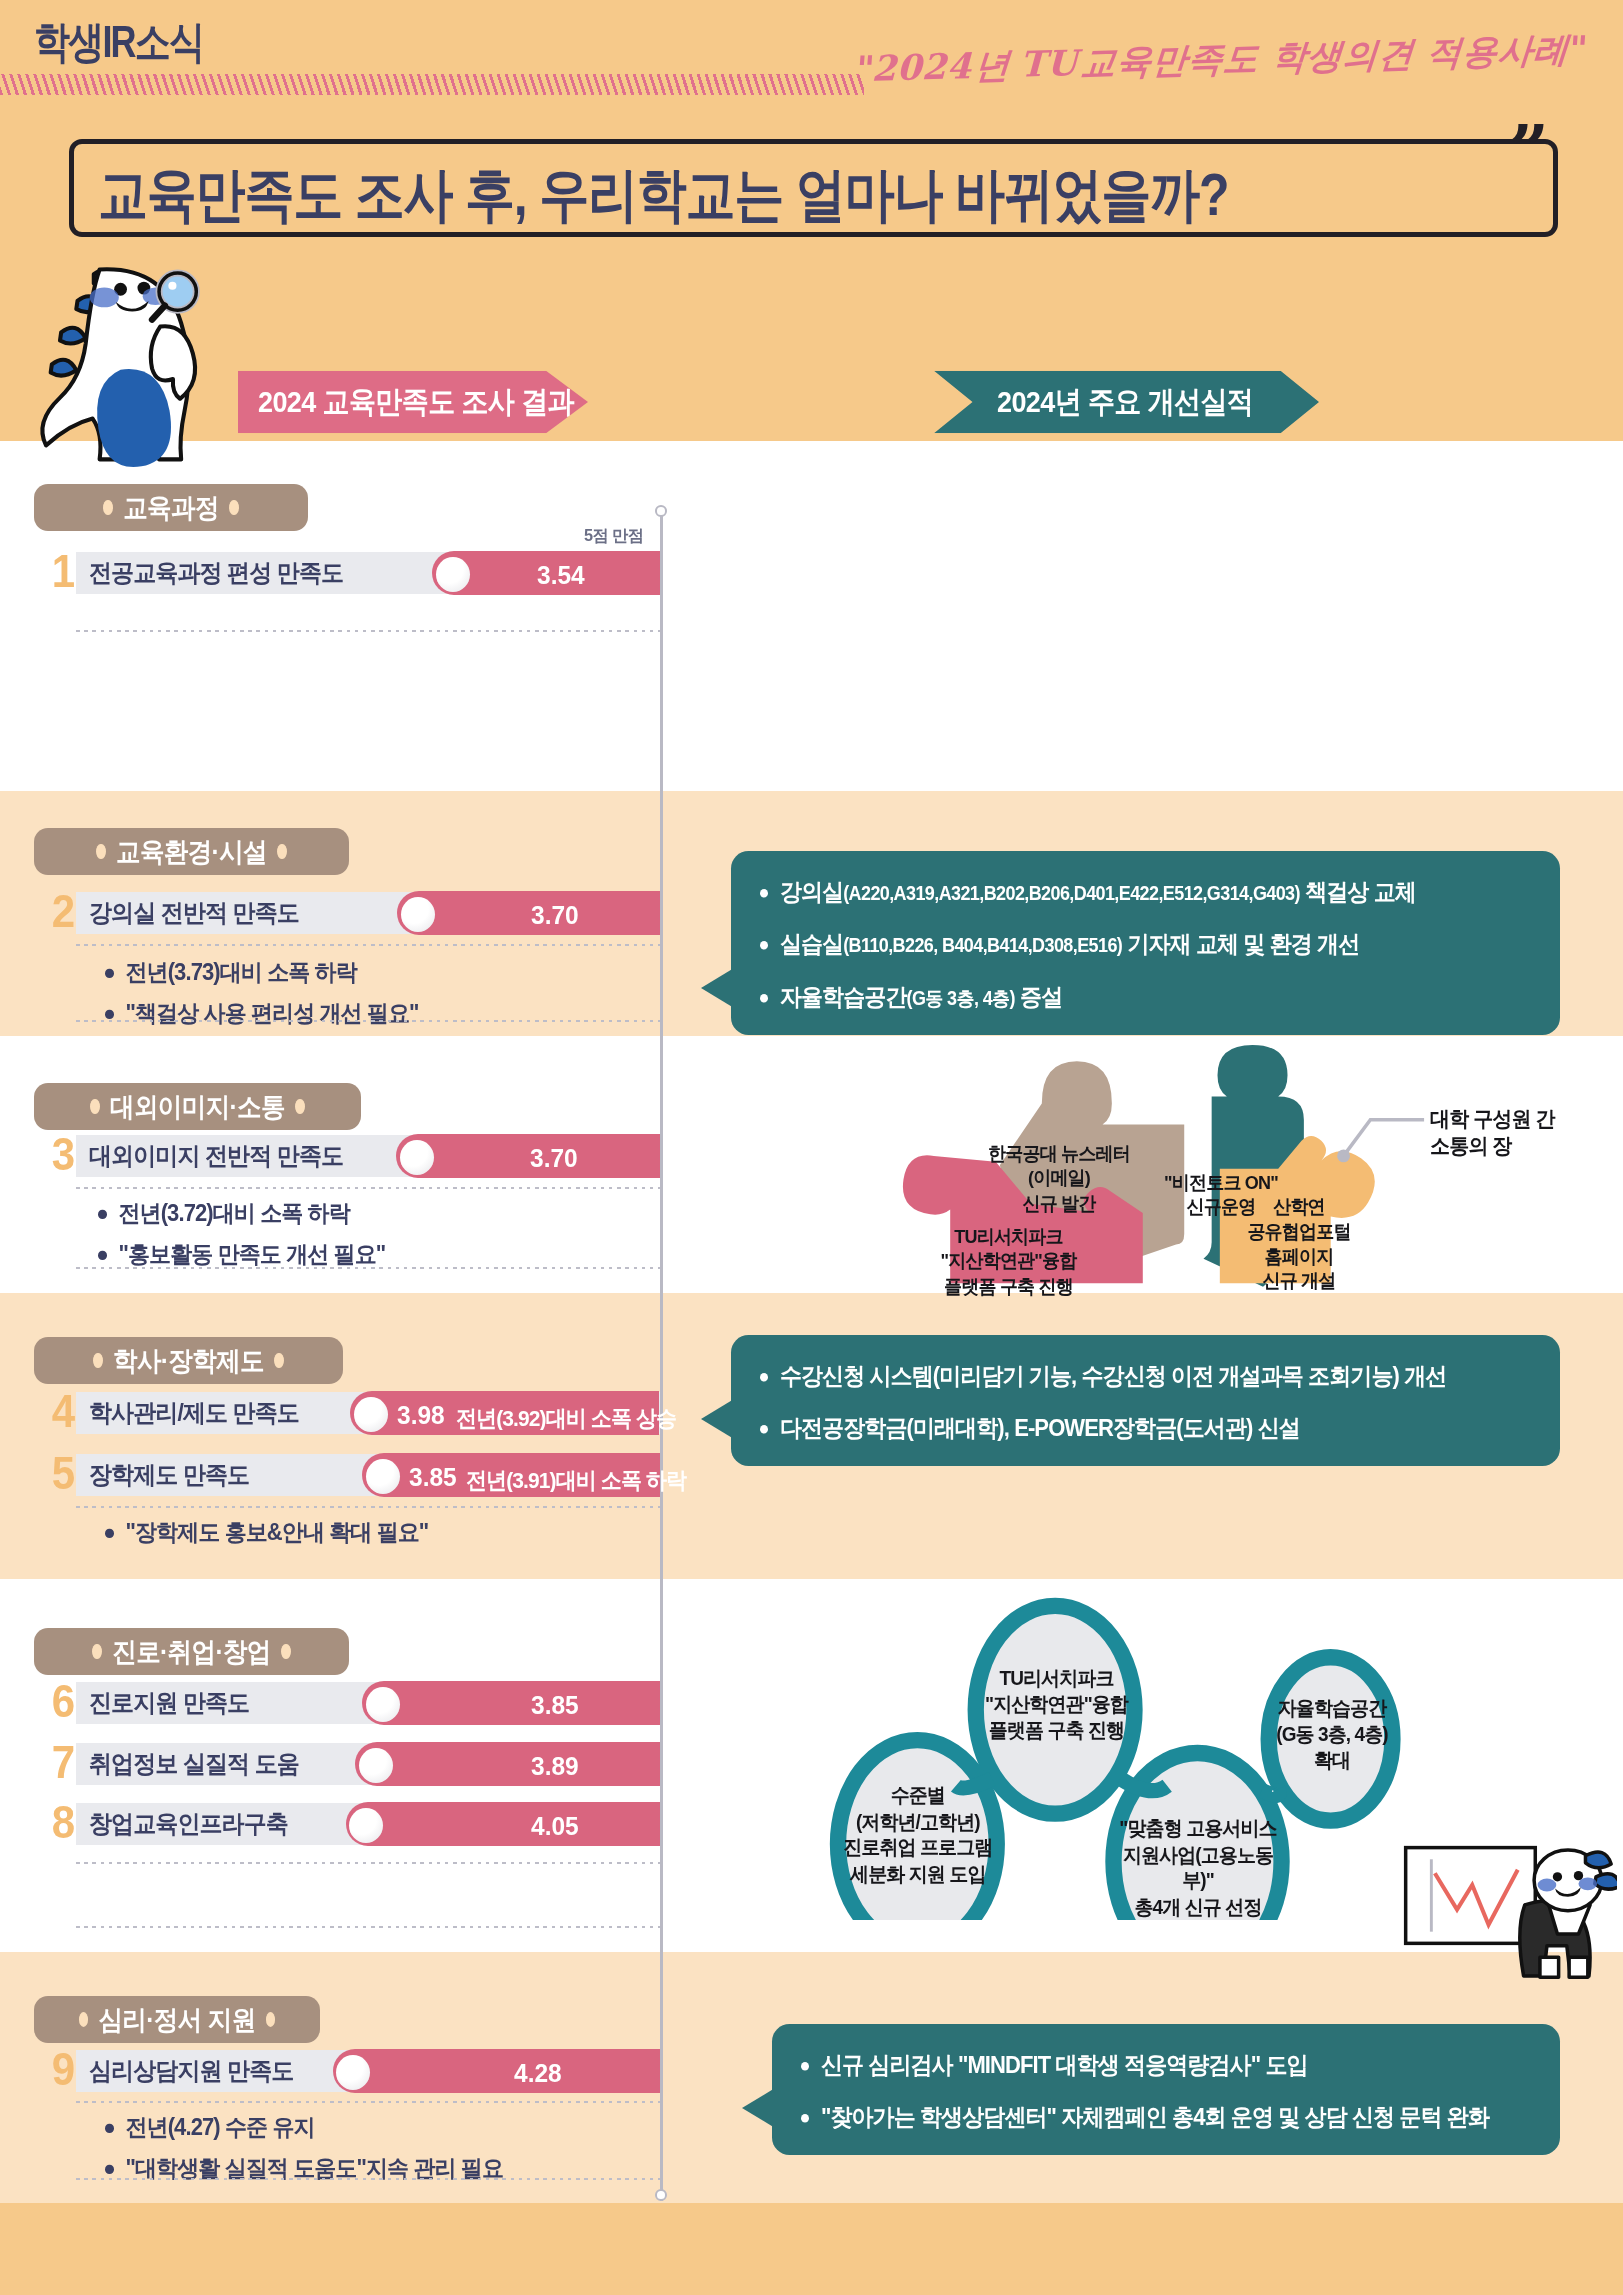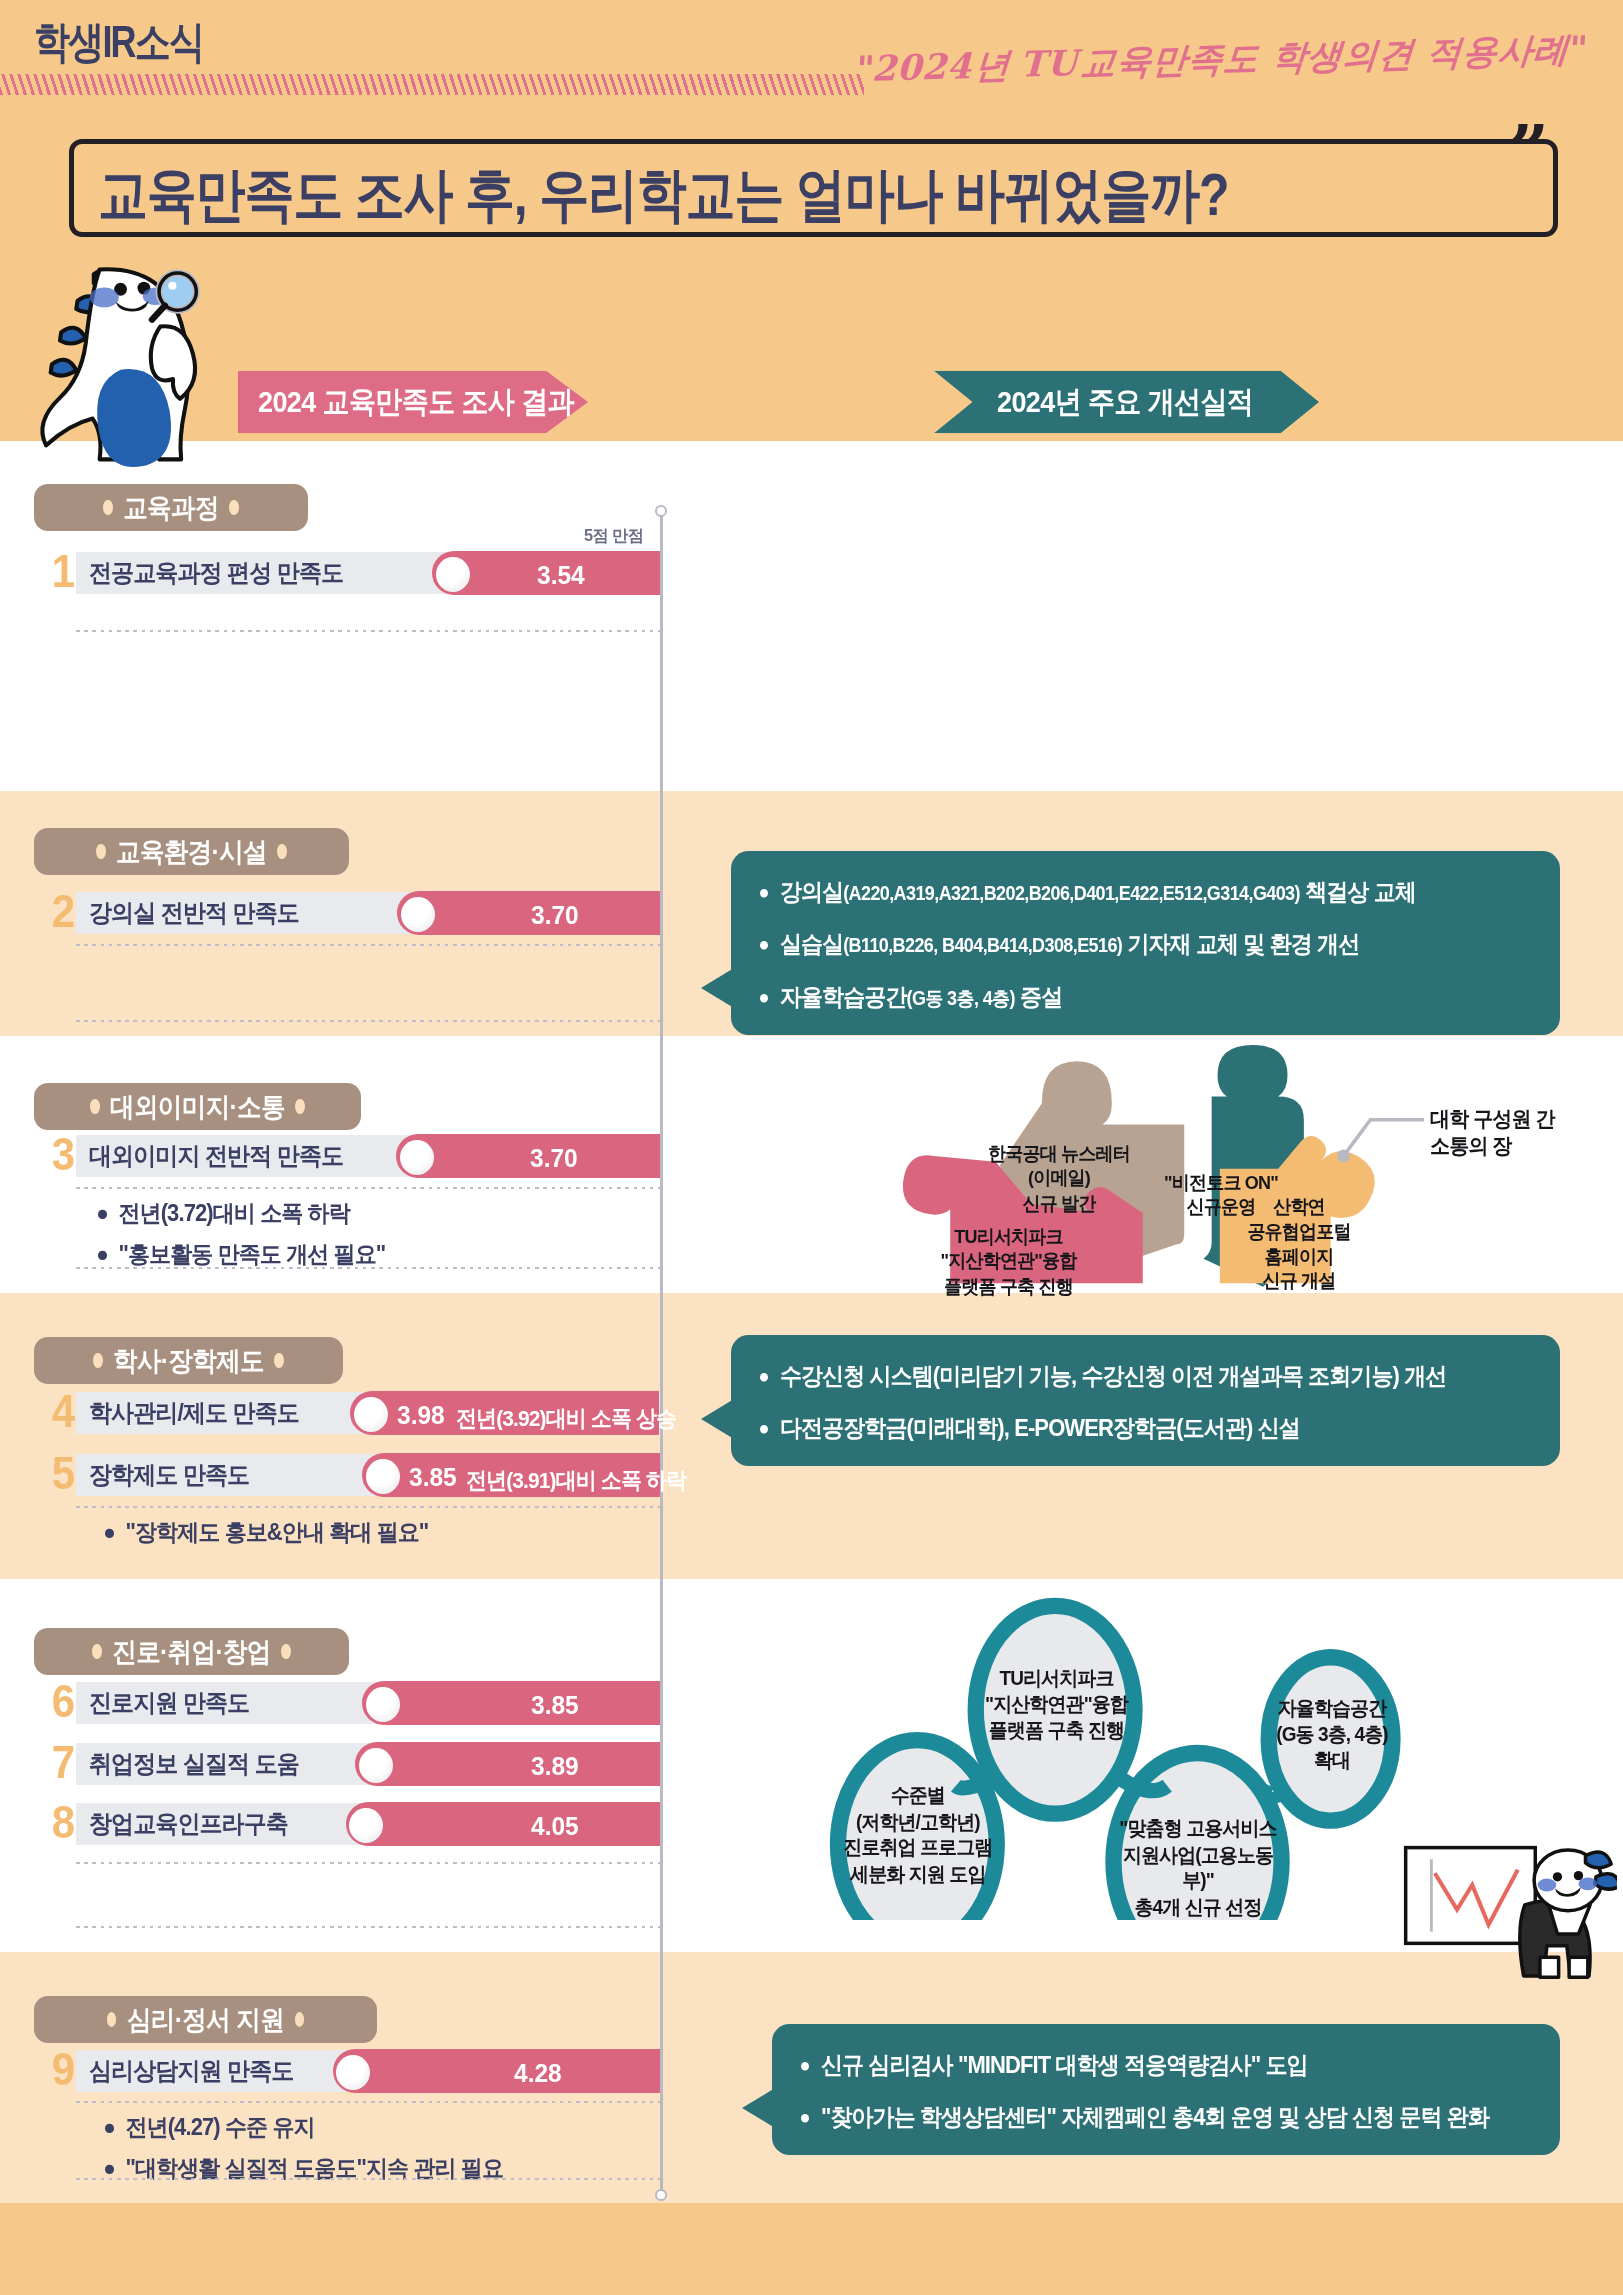--- a/index.html
+++ b/index.html
@@ -336,20 +336,28 @@
     <div class="bar-num">2</div>
     <div class="bar-track" style="width:584px;"></div>
     <div class="bar-fill" style="left:350px;width:263px;"></div>
     <div class="bar-knob" style="left:354px;"></div>
     <div class="bar-title">강의실 전반적 만족도</div>
     <div class="bar-score" style="left:484px;top:9.3px;">3.70</div>
   </div>
 
   <div class="dotted" style="left:76px;top:944px;width:584px;"></div>
 
+  <div class="bullets" style="left:105px;top:955px;width:554px;">
+    <div class="bullet">
+        <span>전년(3.73)대비 소폭 하락</span>
+      </div>
+    <div class="bullet">
+        <span>"책걸상 사용 편리성 개선 필요"</span>
+      </div>
+  </div>
 
   <div class="dotted" style="left:76px;top:1020px;width:584px;"></div>
 
   <div class="bubble" style="left:731px;top:851px;width:829px;">
     <div class="b-line">
       <span>
         <span>강의실</span><span class="b-sm">(A220,A319,A321,B202,B206,D401,E422,E512,G314,G403)</span><span> 책걸상 교체</span>
       </span>
     </div>
     <div class="b-line">
@@ -547,21 +555,21 @@
         <path fill="#2360ae" d="M334 56 q34 -16 42 16 q-26 12 -44 -4z"></path>
       </g>
       <circle cx="268" cy="56" r="8" fill="#111"></circle>
       <circle cx="304" cy="54" r="8" fill="#111"></circle>
       <ellipse cx="250" cy="70" rx="16" ry="11" fill="#4a6fc8" opacity="0.8"></ellipse>
       <ellipse cx="320" cy="68" rx="16" ry="11" fill="#4a6fc8" opacity="0.8"></ellipse>
       <path d="M264 76 q22 20 44 -2 q-2 16 -22 16 q-20 0 -22 -14z" fill="#111"></path>
     </svg>
   </div>
 
-  <div class="cat-pill" style="left:34px;top:1996px;width:343px;">
+  <div class="cat-pill" style="left:34px;top:1996px;width:286px;">
     <span class="dot"></span>
     <span class="label">심리·정서 지원</span>
     <span class="dot"></span>
   </div>
 
   <div class="bar-row" style="left:47px;top:2050px;width:613px;">
     <div class="bar-num">9</div>
     <div class="bar-track" style="width:584px;"></div>
     <div class="bar-fill" style="left:286px;width:327px;"></div>
     <div class="bar-knob" style="left:289px;"></div>

